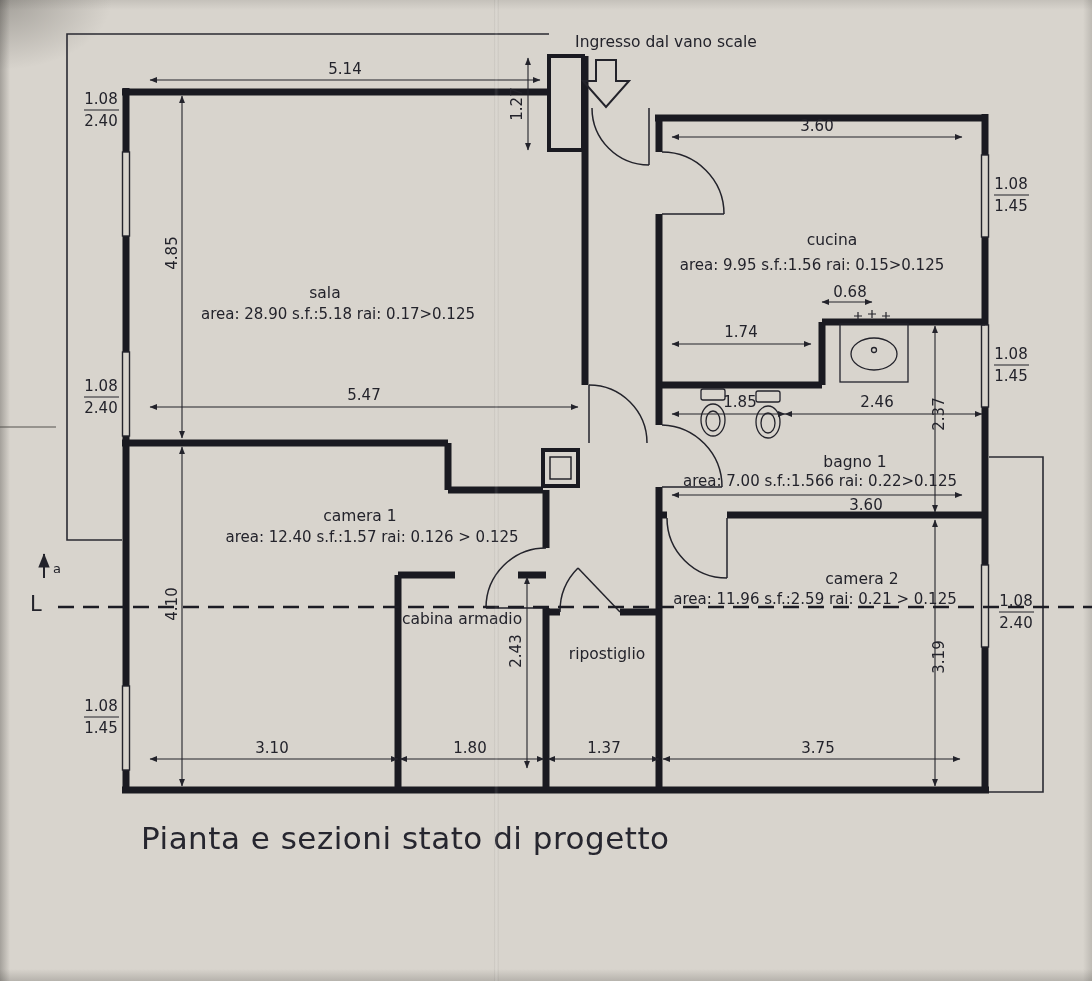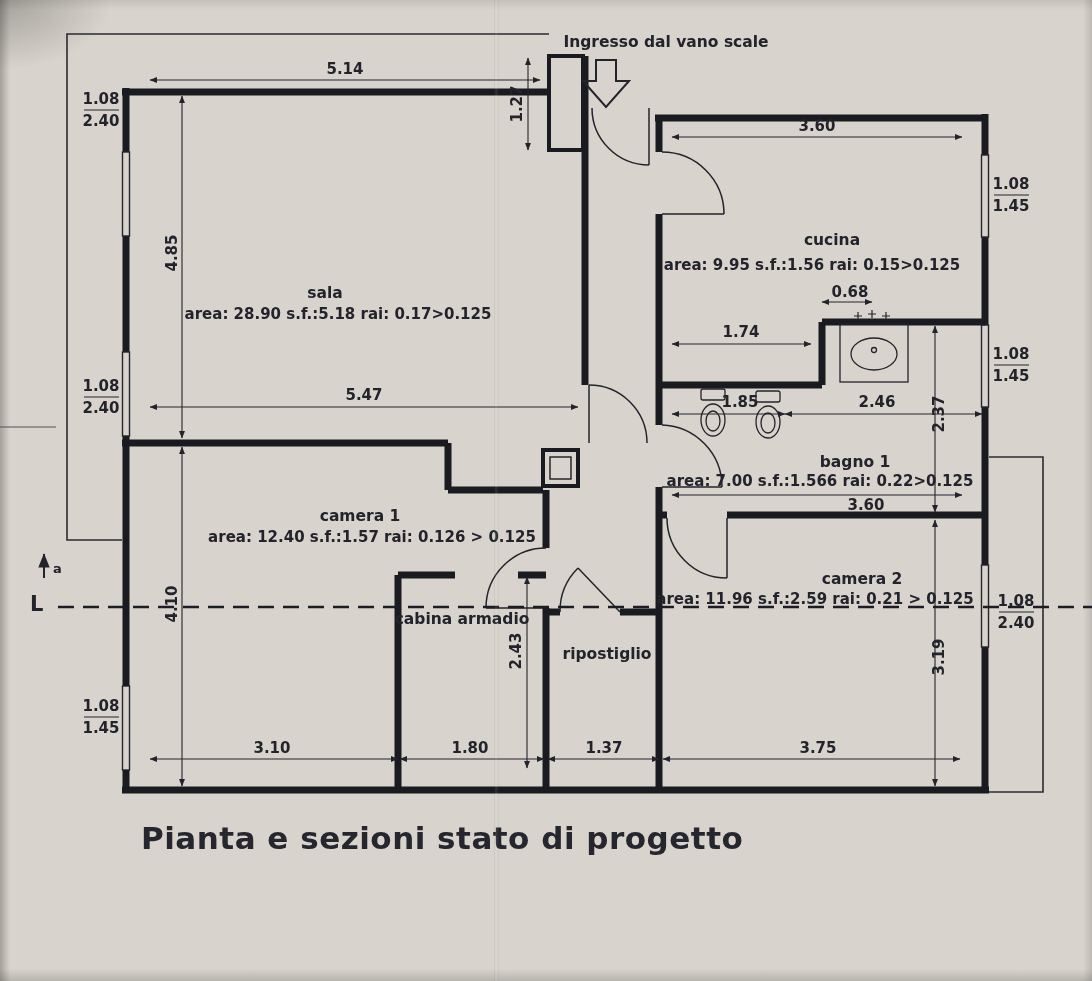--- a/index.html
+++ b/index.html
@@ -6,21 +6,20 @@
   body{background:#c6c3bc;font-family:"DejaVu Sans",sans-serif}
   .stage{
     position:relative;width:1092px;height:981px;overflow:hidden;
     background:
       radial-gradient(160px 100px at 0% 0%, rgba(40,38,34,.30), rgba(40,38,34,0) 70%),
       linear-gradient(90deg, rgba(30,28,25,.28), rgba(30,28,25,0) 10px),
       linear-gradient(-90deg, rgba(30,28,25,.14), rgba(30,28,25,0) 9px),
       linear-gradient(180deg, rgba(30,28,25,.10), rgba(30,28,25,0) 10px),
       linear-gradient(0deg, rgba(30,28,25,.18), rgba(30,28,25,0) 12px),
       #d8d4cd;
-    font-weight: bold;
   }
   .fold{position:absolute;left:494px;top:0;width:5px;height:100%;
     background:linear-gradient(90deg,rgba(0,0,0,.07),rgba(255,255,255,.10) 40%,rgba(0,0,0,.05));}
   svg{position:absolute;left:0;top:0}
   text{fill:#23232b}
   .t15{font-size:15px}
   .t16{font-size:15.5px}
   .tSmall{font-size:13px}
   .tL{font-size:21px}
   .title{font-size:31px;letter-spacing:.5px;fill:#26262f}

